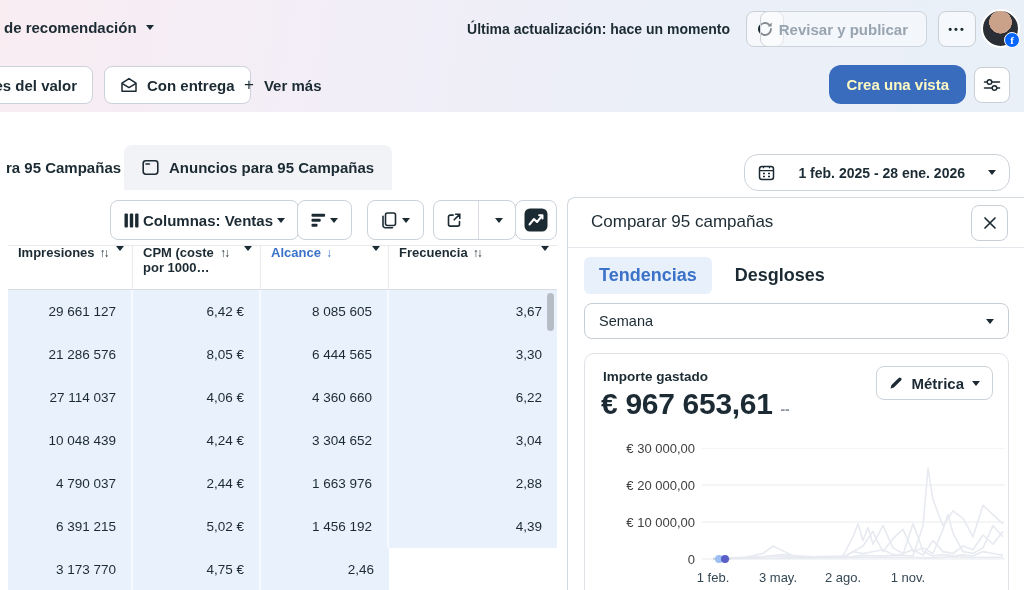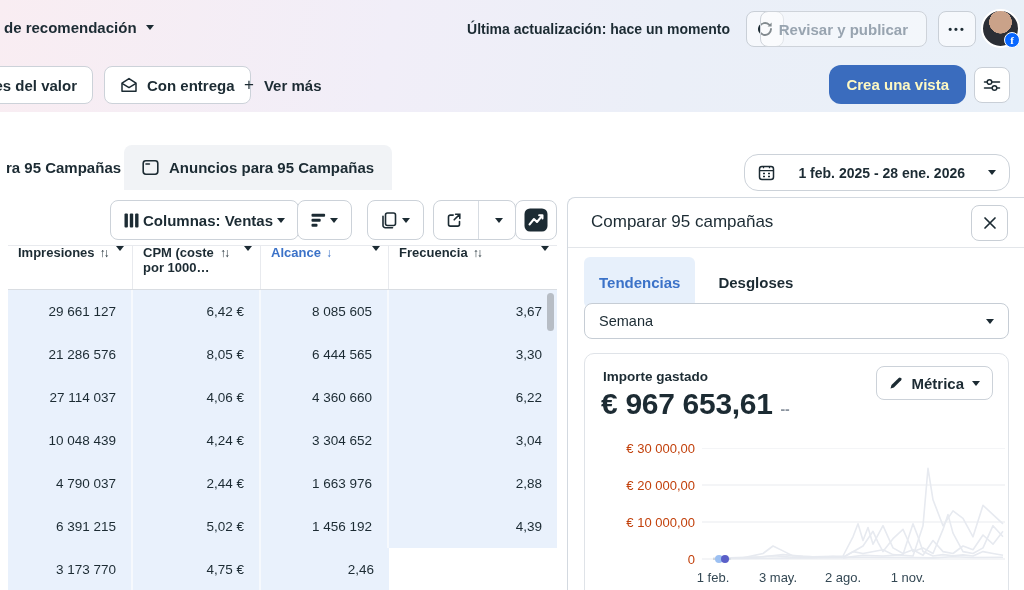--- a/index.html
+++ b/index.html
@@ -83,40 +83,40 @@
     background:#b7bdc5; border-radius:4px; cursor:grab; }
 
   
   .panel { position:absolute; left:567px; top:197px; width:457px; height:393px; background:#fff;
     border-left:1px solid #d3d9e0; border-top:1px solid #d3d9e0; border-radius:8px 0 0 0; }
   .panel-h { position:relative; height:50px; border-bottom:1px solid #e3e6ea; }
   .panel-title { position:absolute; left:23px; top:14px; font-size:17px; font-weight:400; }
   .closebtn { position:absolute; right:16px; top:7px; width:37px; height:36px; border:1px solid #c9cfd6;
     border-radius:8px; background:#fff; display:flex; align-items:center; justify-content:center; cursor:pointer; }
   .ptabs { position:absolute; left:16px; top:59px; display:flex; align-items:center; gap:8px; }
-  .ptab { padding:17px 15px; border-radius:6px; font-size:15px; font-weight:600; cursor:pointer; }
+  .ptab { padding:8px 15px; border-radius:6px; font-size:18px; font-weight:600; cursor:pointer; }
   .ptab.active { background:#e7f0fb; color:#3b72c8; }
   .selectbox { position:absolute; left:16px; top:105px; width:425px; height:36px;
     border:1px solid #c6cdd5; border-radius:8px; background:#fff; display:flex; align-items:center;
     padding:0 14px; font-size:14.5px; font-weight:500; cursor:pointer; }
   .selectbox .caret { margin-left:auto; }
 
   .metric-card { position:absolute; left:16px; top:155px; width:425px; height:250px;
     border:1px solid #dfe3e8; border-radius:10px; background:#fff; }
   .metric-label { position:absolute; left:18px; top:15px; font-size:13.5px; font-weight:700; }
   .metric-value { position:absolute; left:16px; top:33px; font-size:30px; font-weight:600;
     letter-spacing:-0.3px; display:flex; align-items:baseline; gap:8px; }
   .metric-suffix { font-size:14px; font-weight:700; color:#8a939e; }
   .metricbtn { position:absolute; right:15px; top:12px; height:34px; border:1px solid #ccd2d9;
     border-radius:8px; background:#fff; display:flex; align-items:center; gap:8px; padding:0 12px;
     font-size:15px; font-weight:600; cursor:pointer; }
 
   .chart-wrap { position:absolute; left:14px; top:92px; width:406px; height:150px; }
   .ylabel { position:absolute; right:310px; transform:translateY(-50%); font-size:13px;
-    color:#c2410c; white-space:nowrap; text-align:right; }
+    color:#404040; white-space:nowrap; text-align:right; }
   .xlabel { position:absolute; top:124px; transform:translateX(-50%); font-size:13px; color:#344854; }
   .trend-svg { position:absolute; left:103px; top:2px; }
 
   svg.ic { display:block; }
 </style>
 </head>
 <body>
 
 <div class="screen">
 

